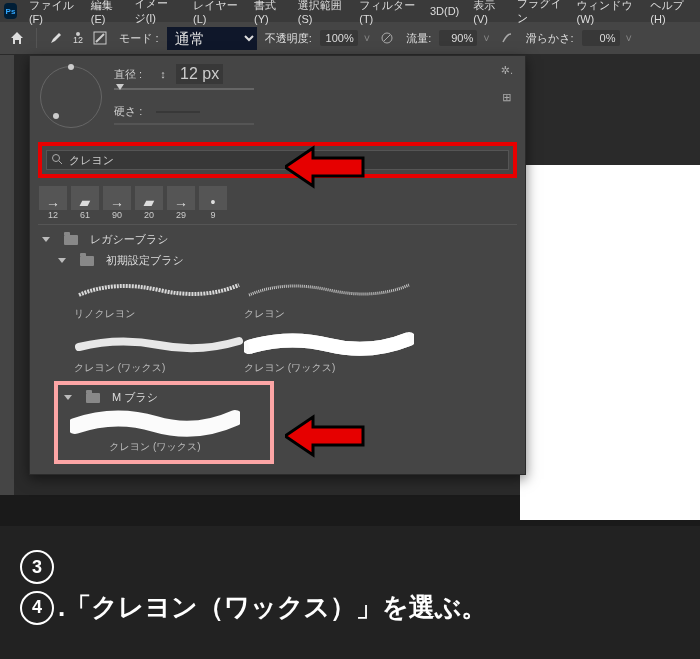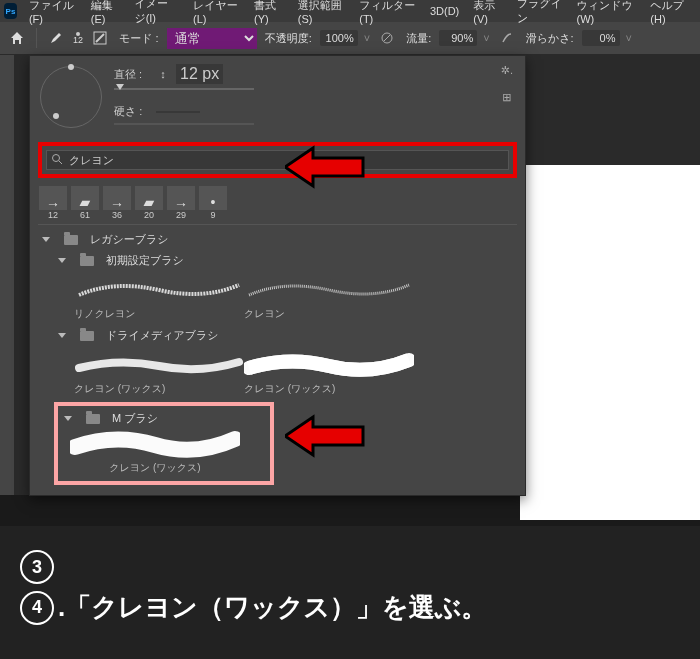--- a/index.html
+++ b/index.html
@@ -83,24 +83,24 @@
     margin-right: 2px;
   }
   .toolbar .val-box {
     background: #383838;
     padding: 2px 4px;
     min-width: 30px;
     text-align: right;
     border-radius: 2px;
   }
   .toolbar select.mode {
-    background: #701a75;
+    background: #0f172a;
     color: #ddd;
     border: none;
-    font-size: 13px;
+    font-size: 15px;
     padding: 2px 4px;
     width: 90px;
   }
   .main-area {
     display: flex;
     height: 440px;
     background: #3f3f3f;
   }
   .left-toolbar {
     width: 14px;
@@ -452,21 +452,21 @@
         <div class="recent-item">
             <div class="recent-thumb">→</div>
             <span>12</span>
           </div>
         <div class="recent-item">
             <div class="recent-thumb">▰</div>
             <span>61</span>
           </div>
         <div class="recent-item">
             <div class="recent-thumb">→</div>
-            <span>36</span>
+            <span>90</span>
           </div>
         <div class="recent-item">
             <div class="recent-thumb">▰</div>
             <span>20</span>
           </div>
         <div class="recent-item">
             <div class="recent-thumb">→</div>
             <span>29</span>
           </div>
         <div class="recent-item">
@@ -498,25 +498,20 @@
             <div class="brush-label">リノクレヨン</div>
           </div>
           <div class="brush-item">
             <div class="stroke-preview">
                 <svg viewBox="0 0 170 30">
                   <path d="M5 20 Q40 5 85 15 Q130 25 165 10" stroke="#e8e8e8" stroke-width="3" fill="none" stroke-dasharray="1 1" opacity="0.8"></path>
                 </svg>
               </div>
             <div class="brush-label">クレヨン</div>
           </div>
-        </div>
-        <div class="folder-row indent-1">
-          <span class="caret"></span>
-          <span class="folder-icon"></span>
-          <span>ドライメディアブラシ</span>
         </div>
         <div class="brush-grid">
           <div class="brush-item">
             <div class="stroke-preview">
                 <svg viewBox="0 0 170 30">
                   <path d="M5 18 Q45 8 85 16 Q125 24 165 12" stroke="#f0f0f0" stroke-width="8" fill="none" opacity="0.95" stroke-linecap="round"></path>
                 </svg>
               </div>
             <div class="brush-label">クレヨン (ワックス)</div>
           </div>

